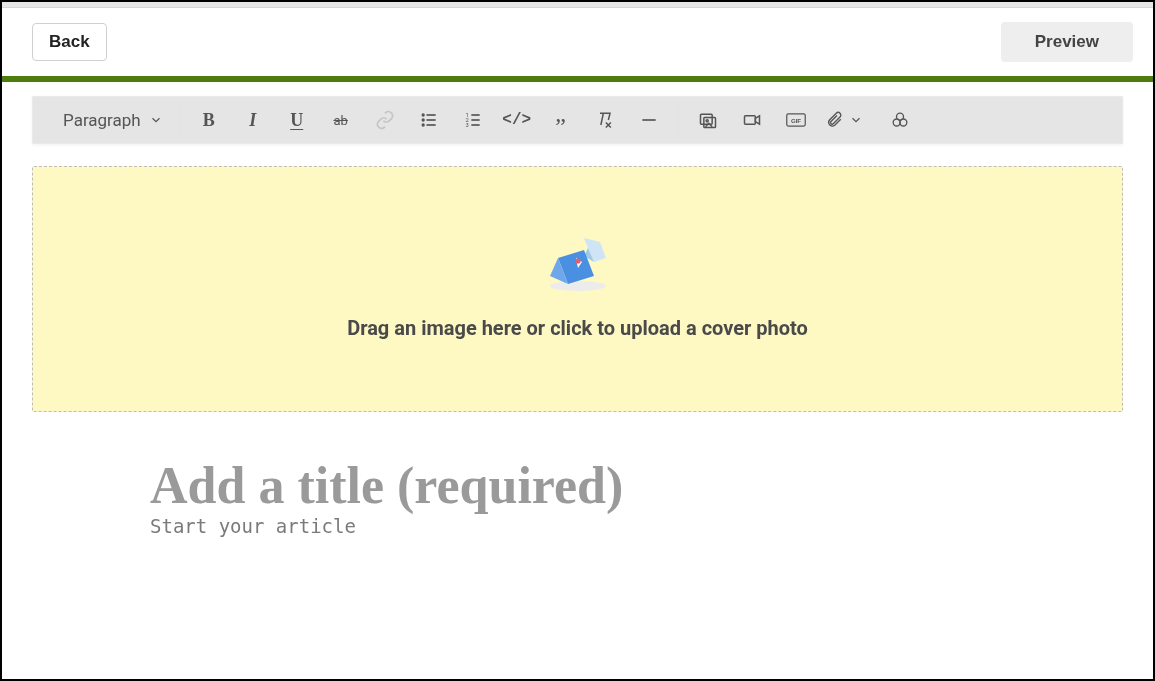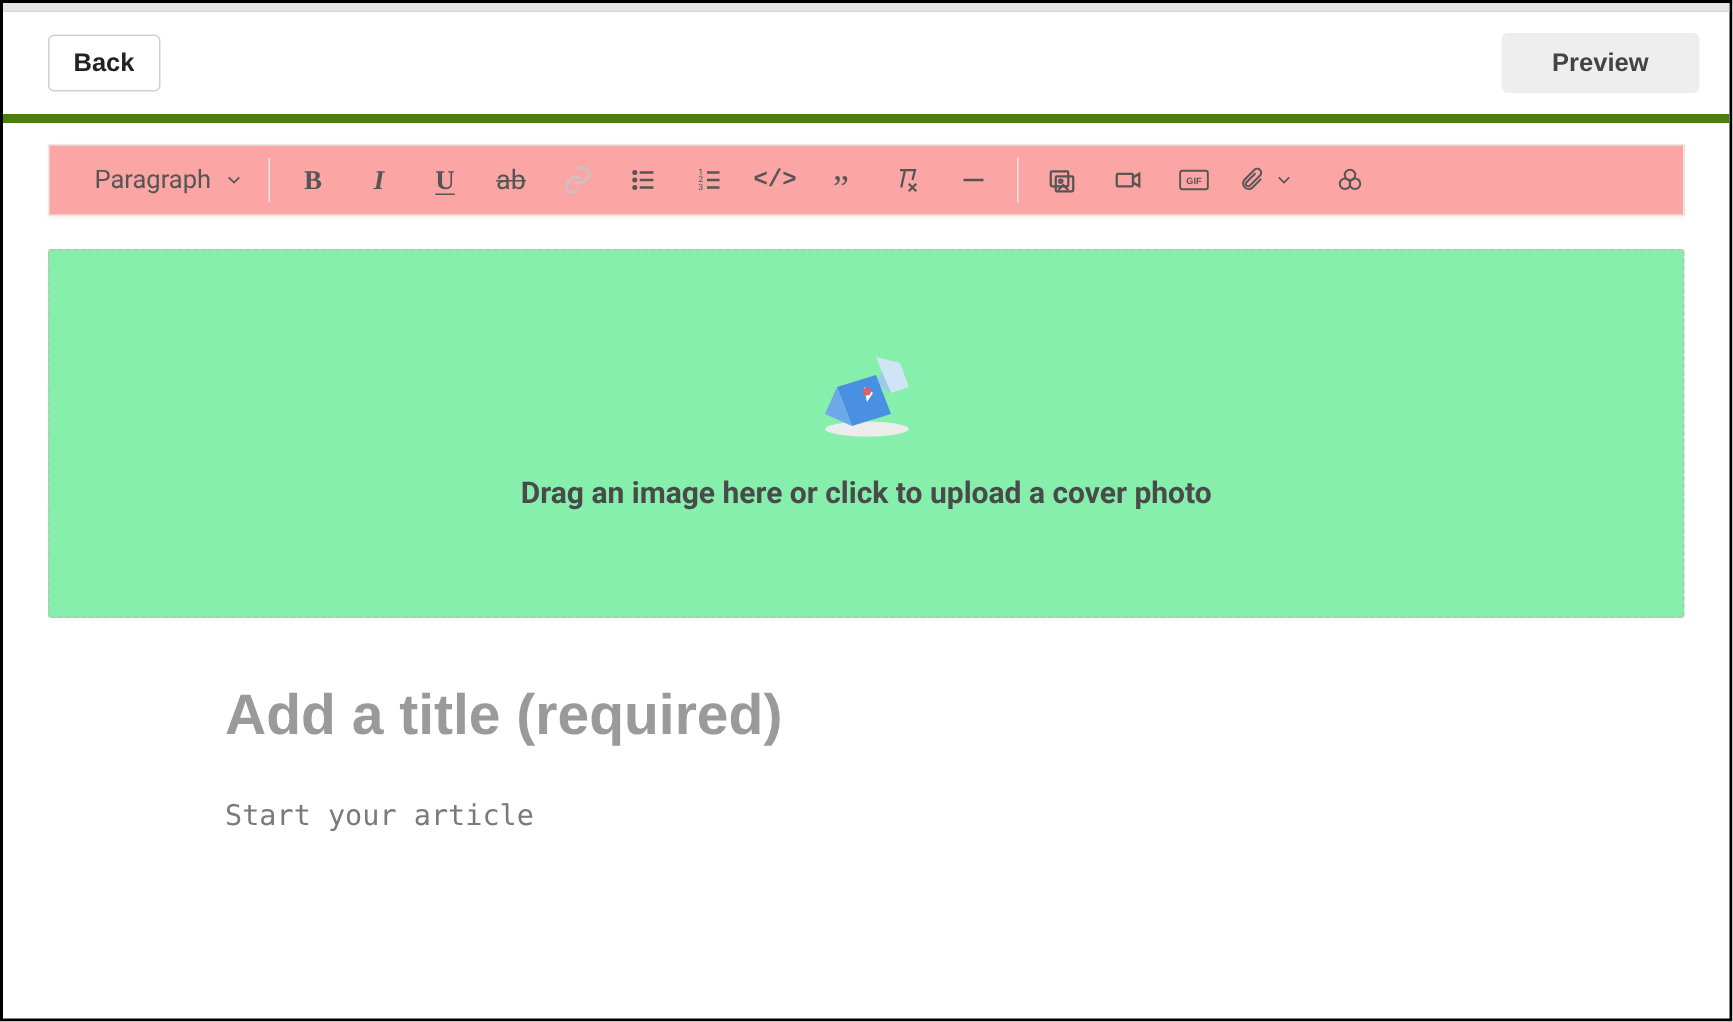--- a/index.html
+++ b/index.html
@@ -4,45 +4,45 @@
 <style>
   * { box-sizing: border-box; margin: 0; padding: 0; }
   html, body { width: 1155px; height: 681px; font-family: -apple-system, BlinkMacSystemFont, "Segoe UI", Roboto, Helvetica, Arial, sans-serif; background: #fff; }
   .frame { width: 1155px; height: 681px; border: 2px solid #000; position: relative; background: #fff; overflow: hidden; }
   .topstrip { height: 6px; background: #e6e6e6; border-bottom: 1px solid #d7d7d7; }
   .header { display: flex; justify-content: space-between; align-items: center; padding: 14px 20px 14px 30px; border-bottom: 6px solid #4d7c0f; }
   .back-btn { background: #fff; border: 1px solid #d0d0d0; border-radius: 4px; padding: 8px 16px; font-size: 17px; font-weight: 600; color: #222; cursor: pointer; }
   .preview-btn { background: #eeeeee; border: none; border-radius: 4px; padding: 10px 34px; font-size: 17px; font-weight: 600; color: #444; cursor: pointer; }
 
   .toolbar-wrap { padding: 14px 30px 0 30px; }
-  .toolbar { display: flex; align-items: center; background: #fca5a5; border: 1px solid #eaeaea; border-radius: 0; box-shadow: 0 1px 3px rgba(0,0,0,0.06); padding: 8px 14px; gap: 0; }
+  .toolbar { display: flex; align-items: center; background: #e5e5e5; border: 1px solid #eaeaea; border-radius: 0; box-shadow: 0 1px 3px rgba(0,0,0,0.06); padding: 8px 14px; gap: 0; }
   .tb-group { display: flex; align-items: center; gap: 14px; padding: 0 14px; }
   .tb-sep { width: 1px; height: 30px; background: #e3e3e3; }
   .tb-para { display: flex; align-items: center; gap: 8px; font-size: 17px; color: #555; cursor: pointer; padding: 4px 2px; }
   .tb-btn { width: 30px; height: 30px; display: flex; align-items: center; justify-content: center; color: #555; cursor: pointer; border-radius: 4px; }
   .tb-btn.disabled { color: #c5c5c5; cursor: default; }
   .tb-btn svg { width: 20px; height: 20px; display: block; }
   .tb-btn .txt { font-size: 18px; font-weight: 700; font-family: Georgia, 'Times New Roman', serif; }
   .tb-btn .txt-i { font-style: italic; font-family: Georgia, serif; }
   .tb-btn .txt-u { text-decoration: underline; text-underline-offset: 3px; }
   .tb-btn .txt-s { text-decoration: line-through; }
   .tb-btn .code { font-family: 'Courier New', monospace; font-size: 16px; font-weight: 600; }
   .tb-btn .quote { font-family: Georgia, serif; font-size: 24px; line-height: 10px; position: relative; top: 6px; }
   .tb-attach-combo { display: flex; align-items: center; gap: 6px; color: #555; cursor: pointer; }
 
   .dropzone-wrap { padding: 22px 30px 0 30px; }
-  .dropzone { border: 1px dashed #bdbdbd; border-radius: 2px; background: #86efac; height: 246px; display: flex; flex-direction: column; align-items: center; justify-content: center; cursor: pointer; }
+  .dropzone { border: 1px dashed #bdbdbd; border-radius: 2px; background: #fef9c3; height: 246px; display: flex; flex-direction: column; align-items: center; justify-content: center; cursor: pointer; }
   .dz-icon { width: 80px; height: 66px; margin-bottom: 22px; }
   .dz-title { font-size: 20px; font-weight: 700; color: #4a4a4a; margin-bottom: 10px; }
   .dz-sub { font-size: 15px; color: #777; }
 
   .editor-body { padding: 44px 0 0 148px; }
-  .title-input { width: 760px; font-size: 38px; font-weight: 600; color: #a21caf; border: none; outline: none; background: transparent; }
+  .title-input { width: 760px; font-size: 52px; font-weight: 600; color: #a21caf; border: none; outline: none; background: transparent; font-family: Liberation Serif, serif; }
   .title-input::placeholder { color: #9a9a9a; }
-  .body-input { margin-top: 34px; width: 760px; font-size: 19px; color: #7a7a7a; border: none; outline: none; background: transparent; resize: none; }
+  .body-input { width: 760px; font-size: 19px; color: #7a7a7a; border: none; outline: none; background: transparent; resize: none; }
   .body-input::placeholder { color: #7a7a7a; }
 </style>
 </head>
 <body>
 
 <div class="frame">
   <div class="topstrip"></div>
 
   <div class="header">
     <button class="back-btn">Back</button>
@@ -67,21 +67,21 @@
         <div class="tb-btn">
             <span class="txt">B</span>
           </div>
         <div class="tb-btn">
             <span class="txt txt-i">I</span>
           </div>
         <div class="tb-btn">
             <span class="txt txt-u">U</span>
           </div>
         <div class="tb-btn">
-            <span class="txt txt-s" style="font-weight:400;font-family:inherit;font-size:18px">ab</span>
+            <span class="txt txt-s" style="font-weight:400;font-family:inherit;font-size:13px">ab</span>
           </div>
         <div class="tb-btn disabled">
           <svg viewBox="0 0 24 24" fill="none" stroke="currentColor" stroke-width="2">
               <path d="M10 13a5 5 0 0 0 7 0l3-3a5 5 0 0 0-7-7l-1 1"></path>
               <path d="M14 11a5 5 0 0 0-7 0l-3 3a5 5 0 0 0 7 7l1-1"></path>
             </svg>
         </div>
         <div class="tb-btn">
           <svg viewBox="0 0 24 24" fill="none" stroke="currentColor" stroke-width="2">
               <line x1="9" y1="6" x2="20" y2="6"></line>

